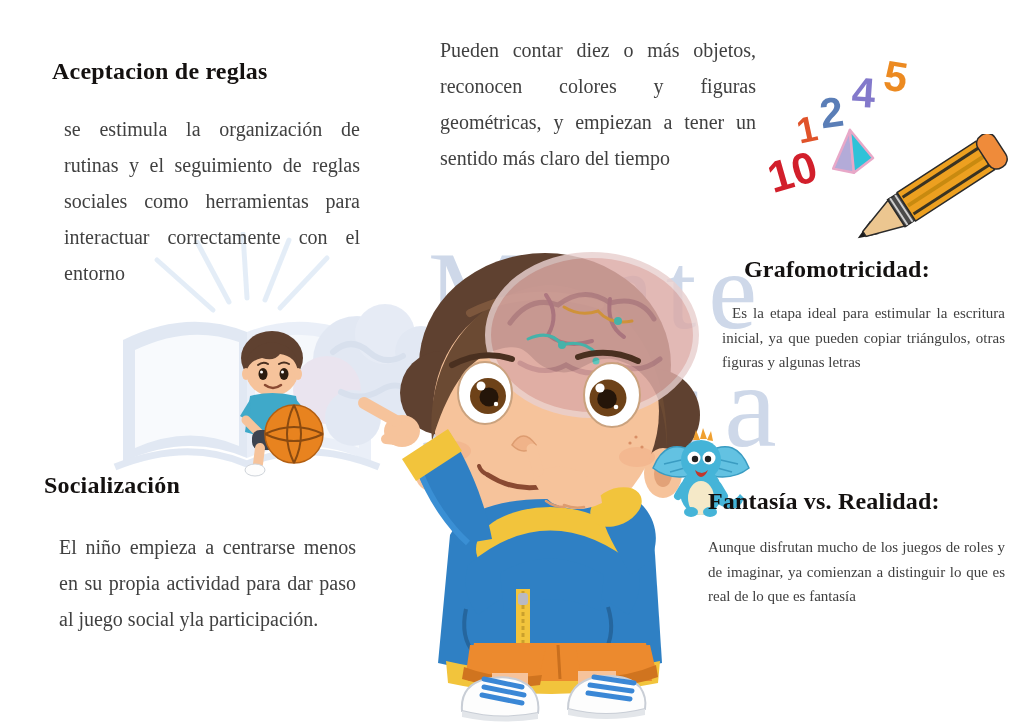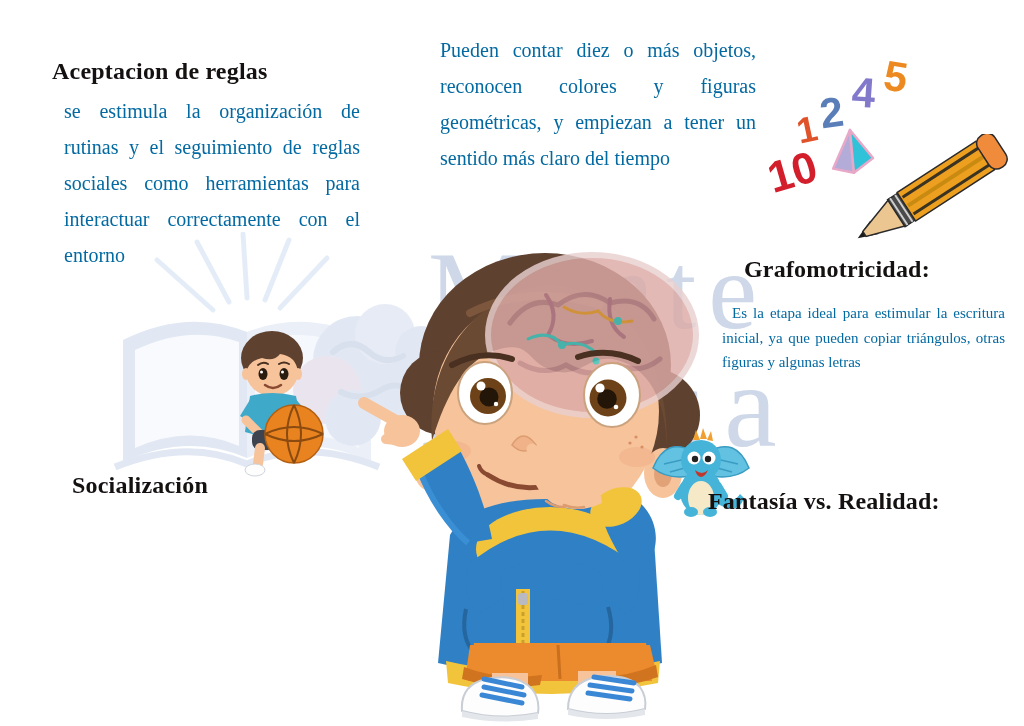--- a/index.html
+++ b/index.html
@@ -19,33 +19,33 @@
   }
   #wm-line1 { left:428px; top:236px; font-size:110px; letter-spacing:12px; }
   #wm-line2 { left:420px; top:348px; font-size:118px; letter-spacing:22px; }
   
   .sec { position:absolute; z-index:4; }
   .sec h2 {
     font-size:24px; font-weight:700; color:#141110; letter-spacing:.2px;
     white-space:nowrap;
   }
   .sec p {
-    font-size:20px; color:#0369a1; text-align:justify; line-height:1.8;
+    font-size:20px; color:#404040; text-align:justify; line-height:1.8;
   }
   .sec.small p { font-size:15px; line-height:1.64; }
   #sec-rules   { left:52px;  top:58px;  width:310px; }
-  #sec-rules p { margin-top:8px; margin-left:12px; width:296px; }
+  #sec-rules p { margin-top:26px; margin-left:12px; width:296px; }
   #sec-logic   { left:440px; top:24px;  width:320px; }
   #sec-logic p { margin-top:8px; width:316px; }
   #sec-grapho   { left:722px; top:256px; width:284px; }
   #sec-grapho h2 { margin-left:22px; }
   #sec-grapho p  { margin-top:18px; width:283px; text-indent:10px; }
   #sec-fantasy   { left:708px; top:488px; width:298px;font-family:Liberation Serif, serif; }
   #sec-fantasy p { margin-top:20px; width:297px; }
-  #sec-social   { left:72px; top:472px; width:300px; }
+  #sec-social   { left:44px; top:472px; width:300px; }
   #sec-social p { margin-top:30px; margin-left:15px; width:297px; }
   
   .num {
     position:absolute; z-index:1;
     font-family:"Liberation Sans", sans-serif; font-weight:700; line-height:1;
     text-shadow:-2px -2px 0 #fff, 2px -2px 0 #fff, -2px 2px 0 #fff, 2px 2px 0 #fff,
                 0 -2px 0 #fff, 0 2px 0 #fff, -2px 0 0 #fff, 2px 0 0 #fff;
   }
   #num-10 { left:768px; top:150px; font-size:44px; transform:rotate(-16deg); }
   #num-1  { left:797px; top:112px; font-size:36px; transform:rotate(-12deg); }
@@ -96,24 +96,26 @@
   <p>Pueden contar diez o más objetos, reconocen colores y figuras geométricas, y empiezan a tener un sentido más claro del tiempo</p>
 </section>
 
 <section class="sec small" id="sec-grapho">
   <h2>Grafomotricidad:</h2>
   <p>Es la etapa ideal para estimular la escritura inicial, ya que pueden copiar triángulos, otras figuras y algunas letras</p>
 </section>
 
 <section class="sec small" id="sec-fantasy">
   <h2>Fantasía vs. Realidad:</h2>
+  <p>Aunque disfrutan mucho de los juegos de roles y de imaginar, ya comienzan a distinguir lo que es real de lo que es fantasía</p>
 </section>
 
 <section class="sec" id="sec-social">
   <h2>Socialización</h2>
+  <p>El niño empieza a centrarse menos en su propia actividad para dar paso al juego social yla participación.</p>
 </section>
 
 <span class="num" id="num-10" style="color: rgb(210, 31, 43);">10</span>
 <span class="num" id="num-1" style="color: rgb(224, 83, 42);">1</span>
 <span class="num" id="num-2" style="color: rgb(90, 126, 183);">2</span>
 <span class="num" id="num-4" style="color: rgb(131, 121, 203);">4</span>
 <span class="num" id="num-5" style="color: rgb(236, 138, 33);">5</span>
 
 <svg class="abs deco" style="left:826px; top:126px;" width="50" height="52" viewBox="0 0 50 52">
   <g transform="rotate(-8 25 26)">

